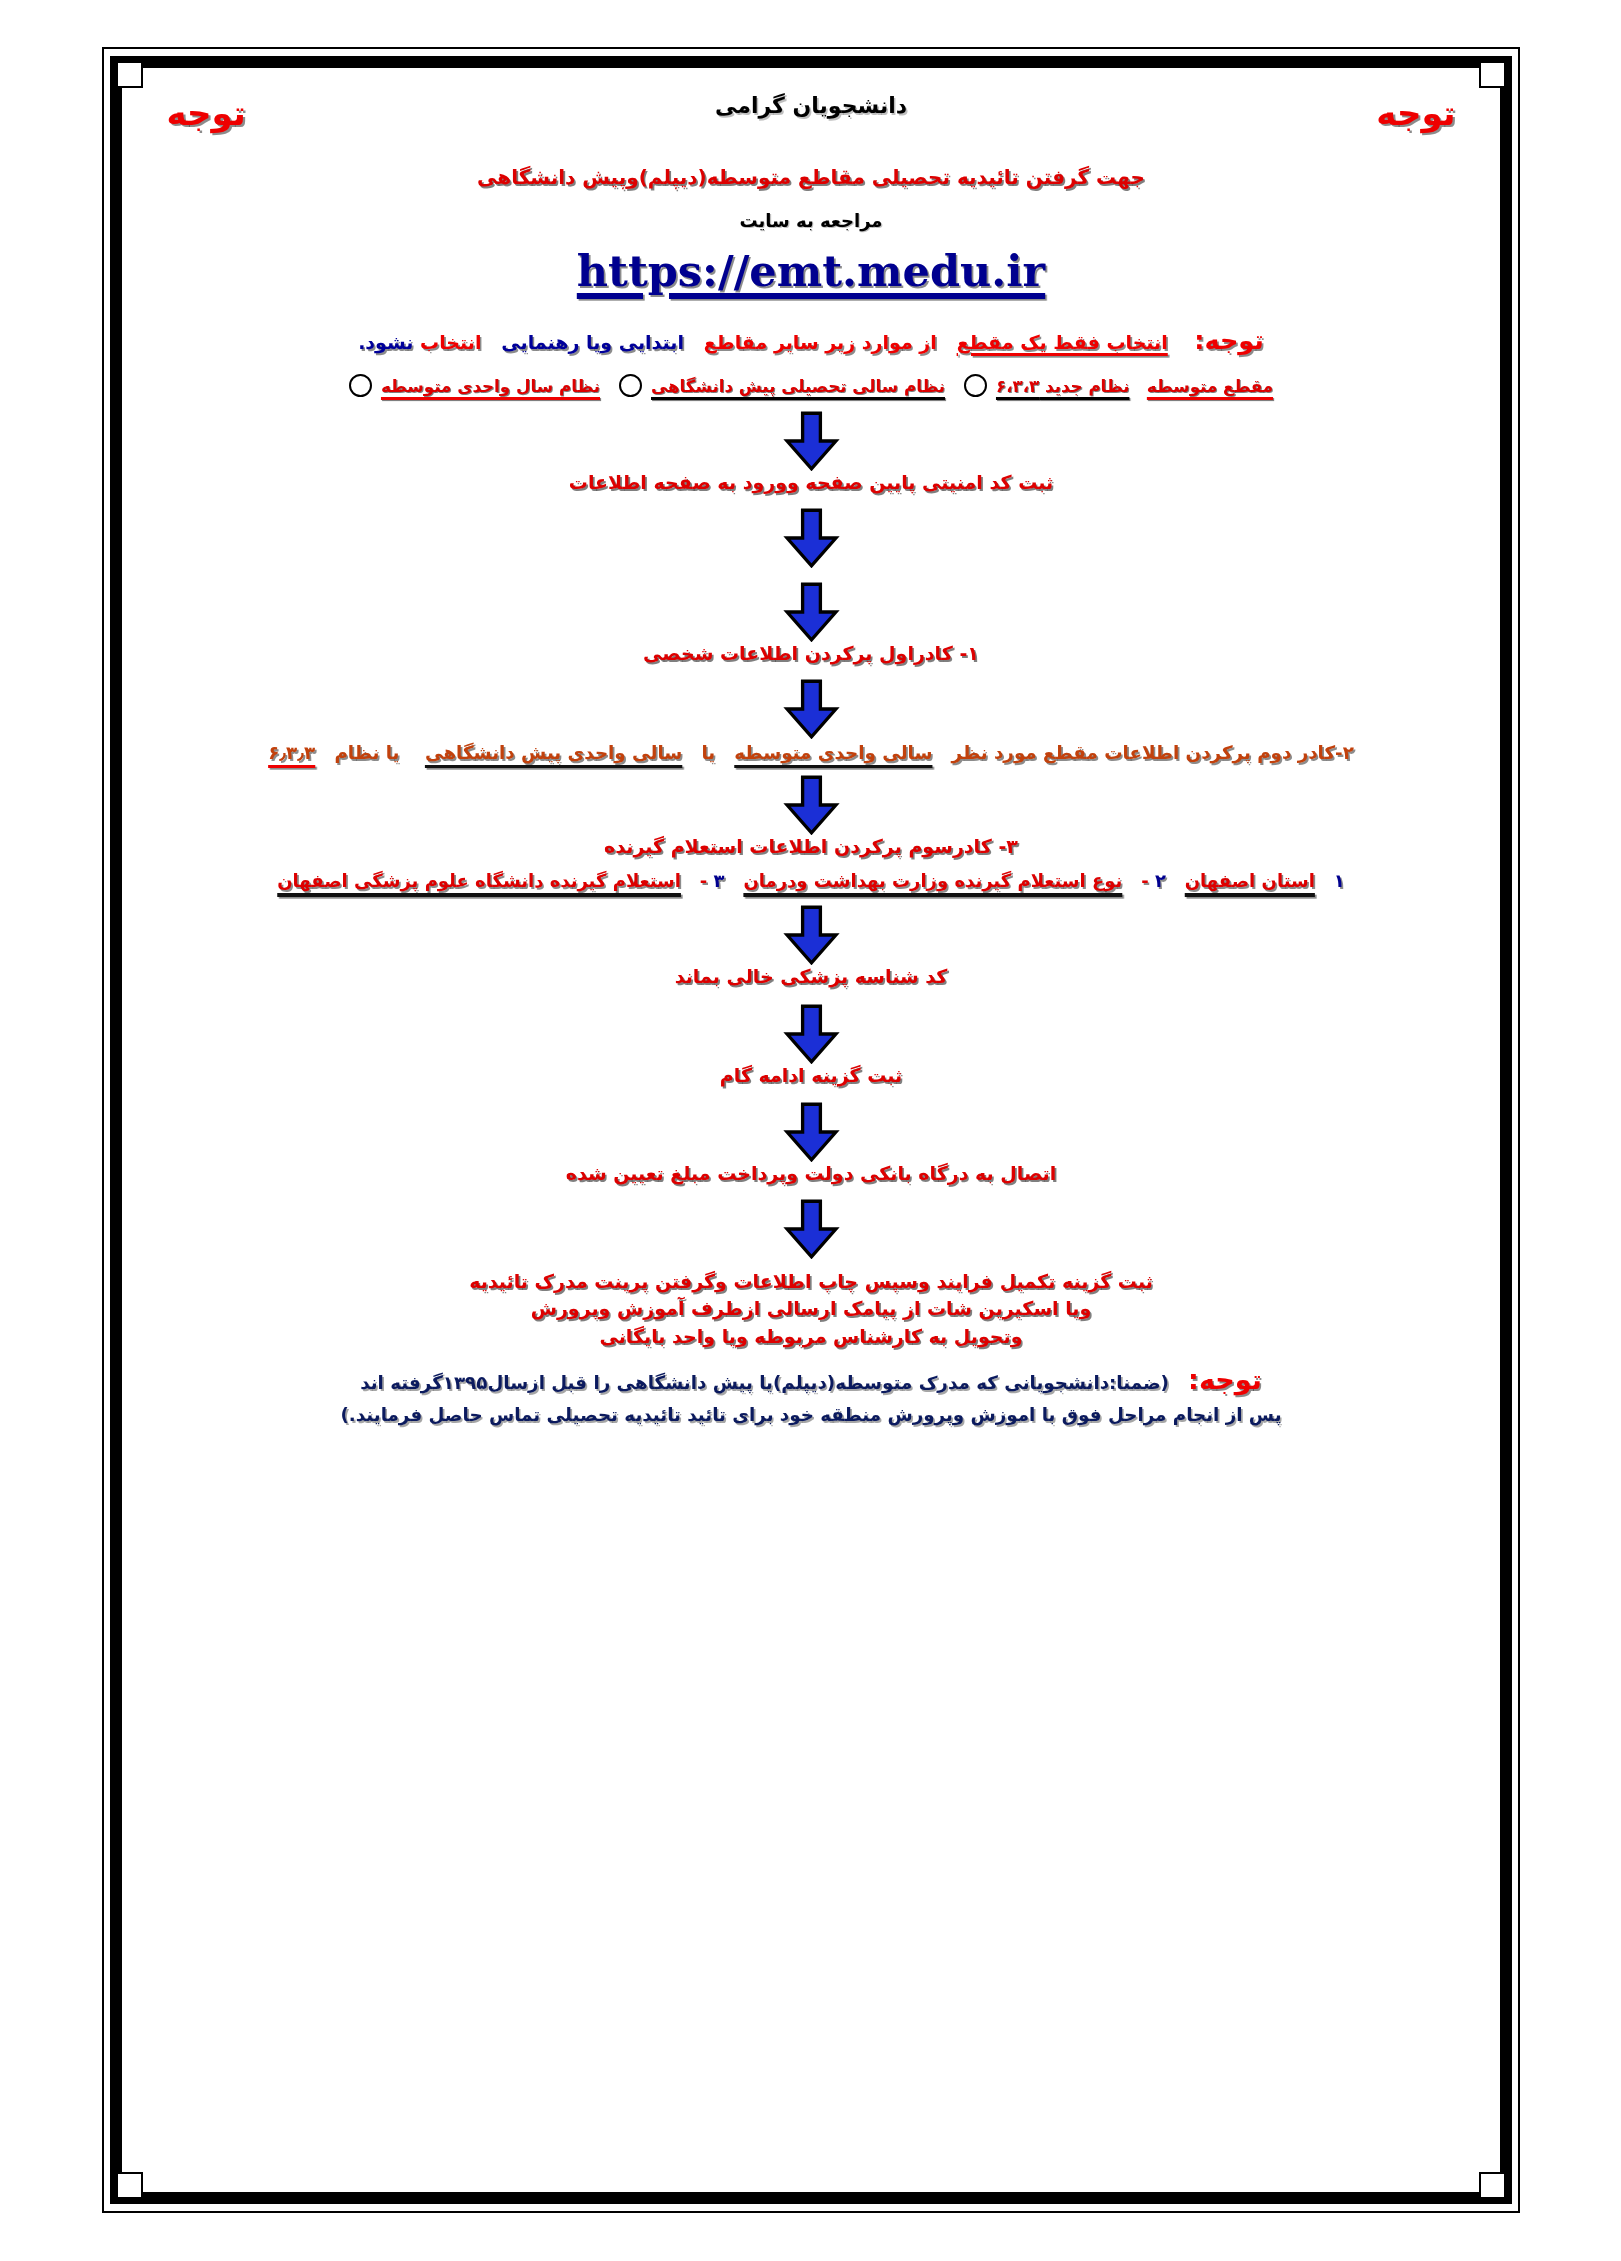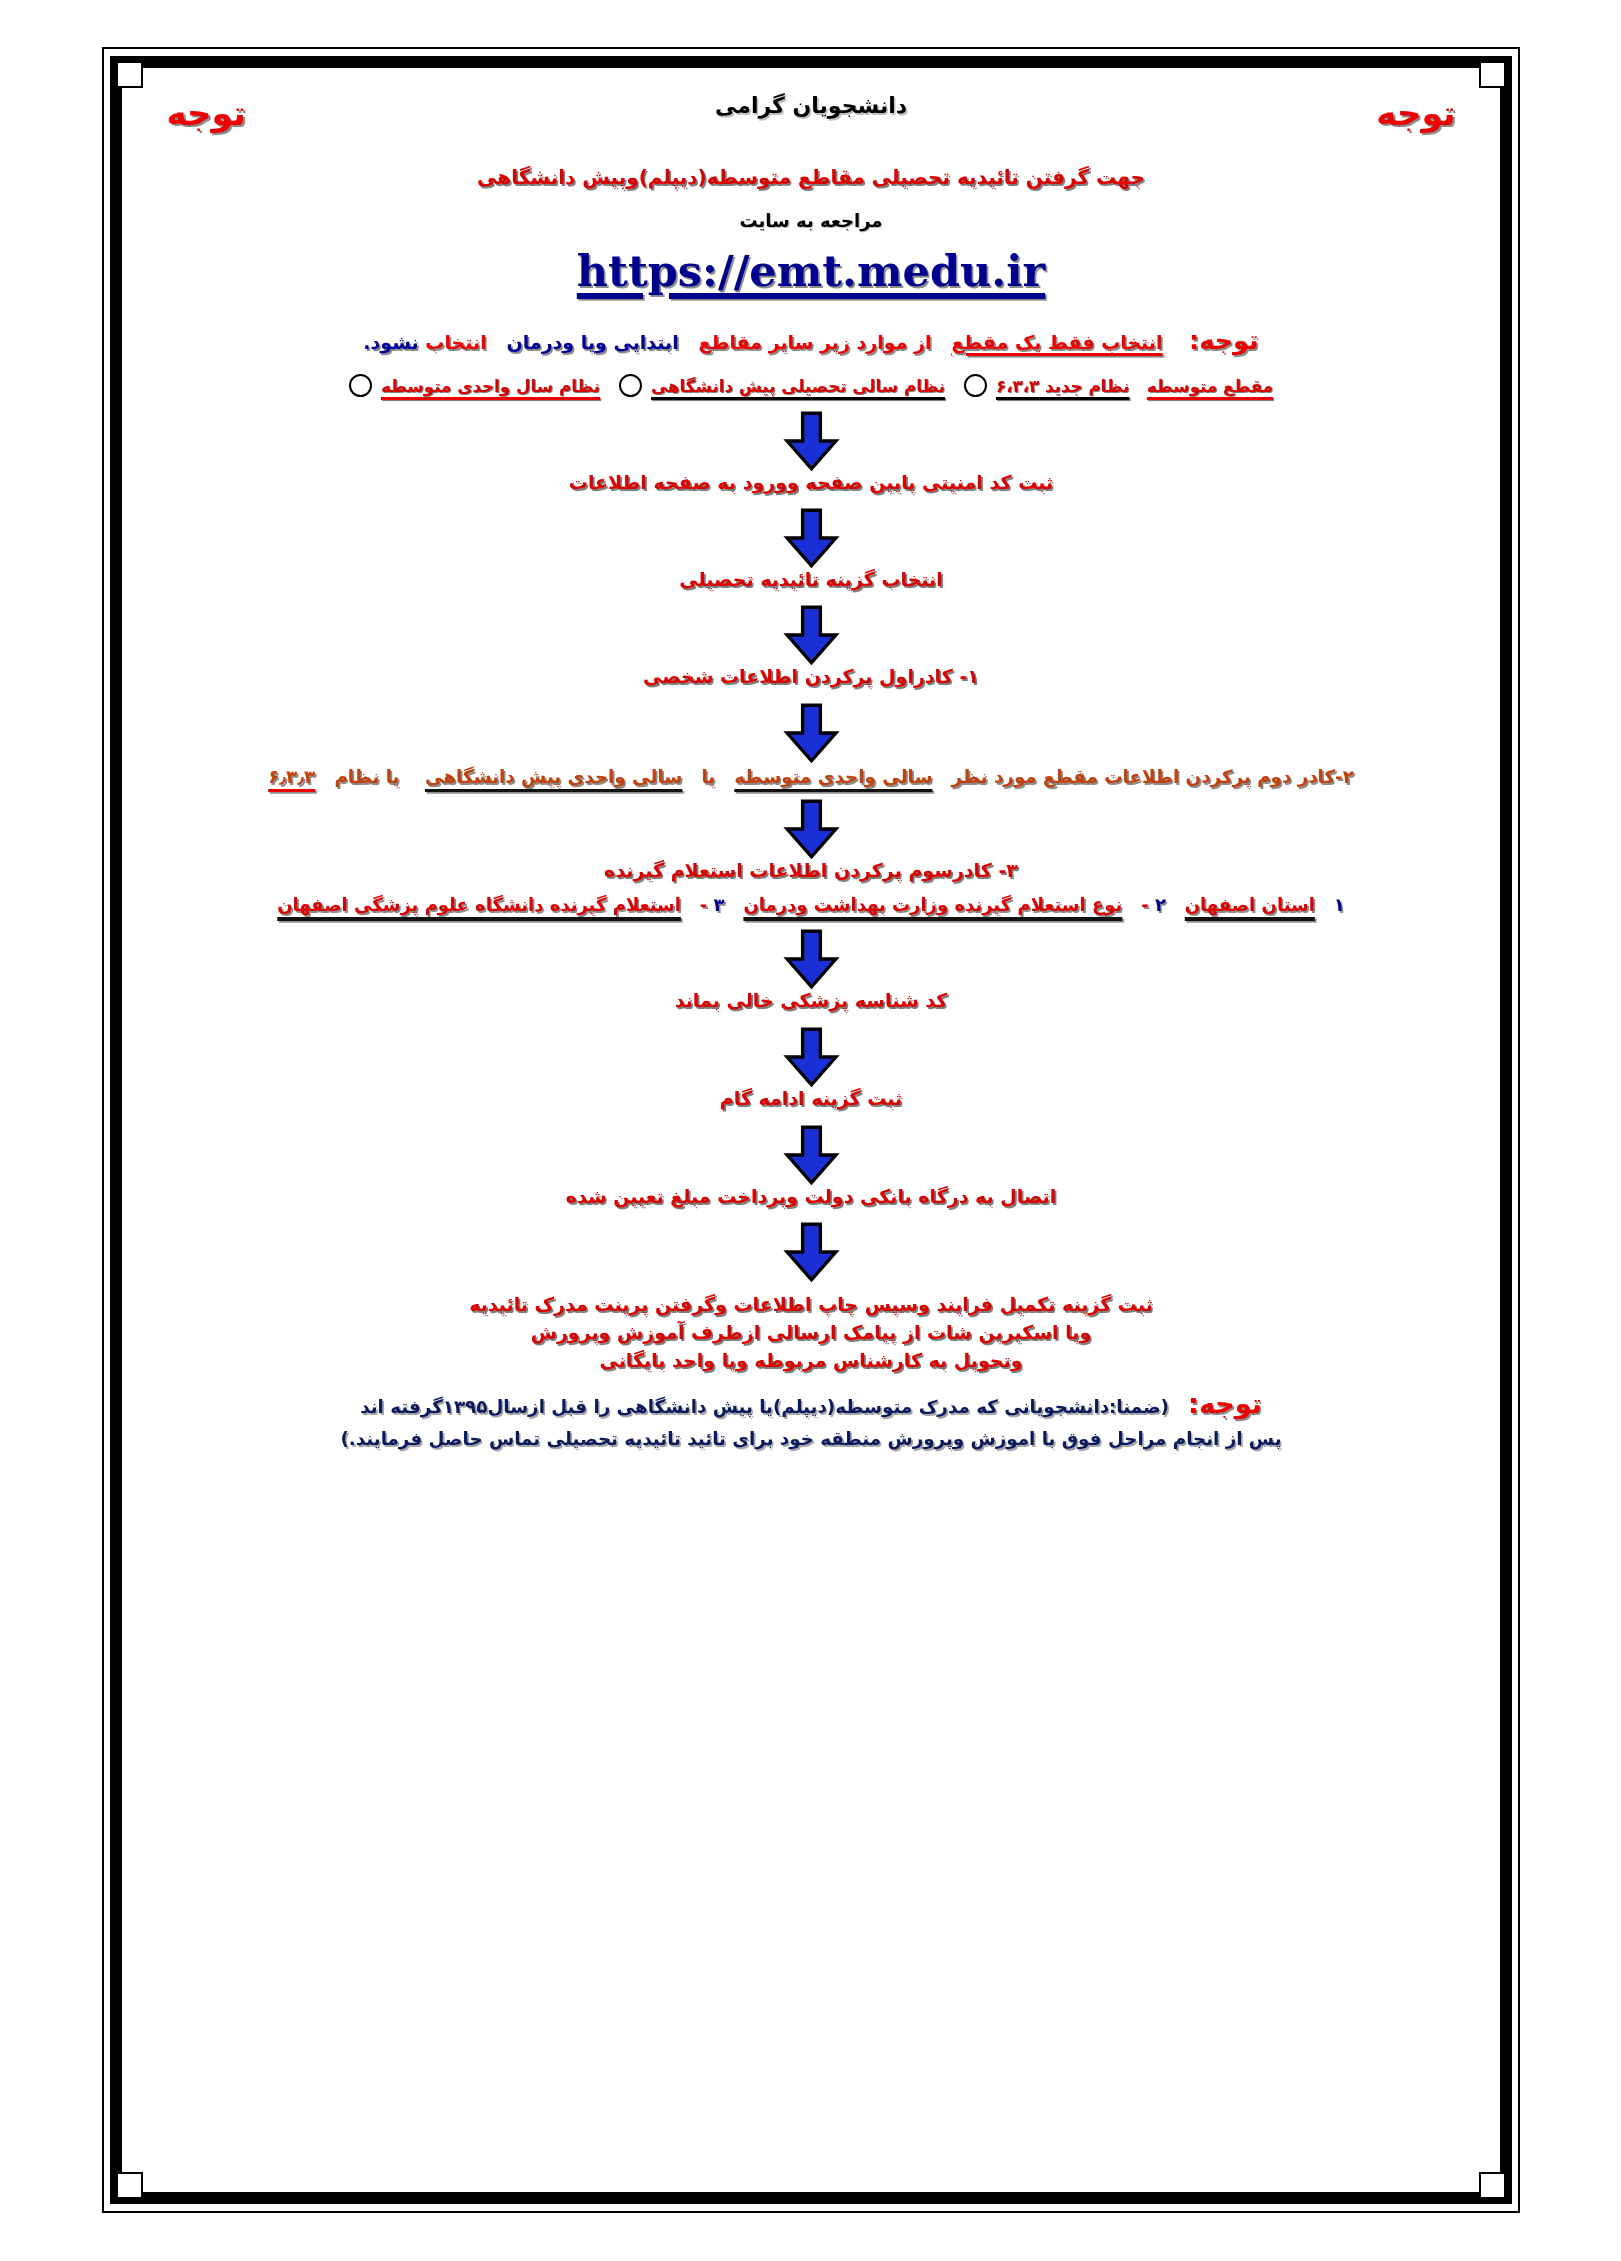--- a/index.html
+++ b/index.html
@@ -241,21 +241,21 @@
 
     <div class="url">https://emt.medu.ir</div>
 
     <div class="noteline">
       <span class="bigtag">توجه:</span>
       <span>&nbsp;&nbsp;</span>
       <span class="red u-red">انتخاب فقط یک مقطع</span>
       <span>&nbsp;</span>
       <span class="red">از موارد زیر سایر مقاطع</span>
       <span>&nbsp;</span>
-      <span class="blue">ابتدایی ویا ودرمان</span>
+      <span class="blue">ابتدایی ویا رهنمایی</span>
       <span>&nbsp;</span>
       <span class="red">انتخاب</span>
       <span class="blue">نشود.</span>
     </div>
 
     <div class="options">
 
       <div class="opt">
         <span class="opt-label">
           <span class="ul-red">مقطع متوسطه</span>
@@ -286,21 +286,20 @@
         <polygon points="44,4 76,4 76,54 104,54 60,104 16,54 44,54" fill="#1b2fd6" stroke="#000" stroke-width="6" stroke-linejoin="miter"></polygon>
       </svg>
     </div>
     <div class="step">ثبت کد امنیتی پایین صفحه وورود به صفحه اطلاعات</div>
 
     <div class="arrow" style="margin-top:13.3px;">
       <svg width="67" height="60" viewBox="0 0 120 108" aria-hidden="true">
         <polygon points="44,4 76,4 76,54 104,54 60,104 16,54 44,54" fill="#1b2fd6" stroke="#000" stroke-width="6" stroke-linejoin="miter"></polygon>
       </svg>
     </div>
-    <div class="step">انتخاب گزینه تائیدیه تحصیلی</div>
 
     <div class="arrow" style="margin-top:13.3px;">
       <svg width="67" height="60" viewBox="0 0 120 108" aria-hidden="true">
         <polygon points="44,4 76,4 76,54 104,54 60,104 16,54 44,54" fill="#1b2fd6" stroke="#000" stroke-width="6" stroke-linejoin="miter"></polygon>
       </svg>
     </div>
     <div class="step">۱- کادراول پرکردن اطلاعات شخصی</div>
 
     <div class="arrow" style="margin-top:13.3px;">
       <svg width="67" height="60" viewBox="0 0 120 108" aria-hidden="true">

